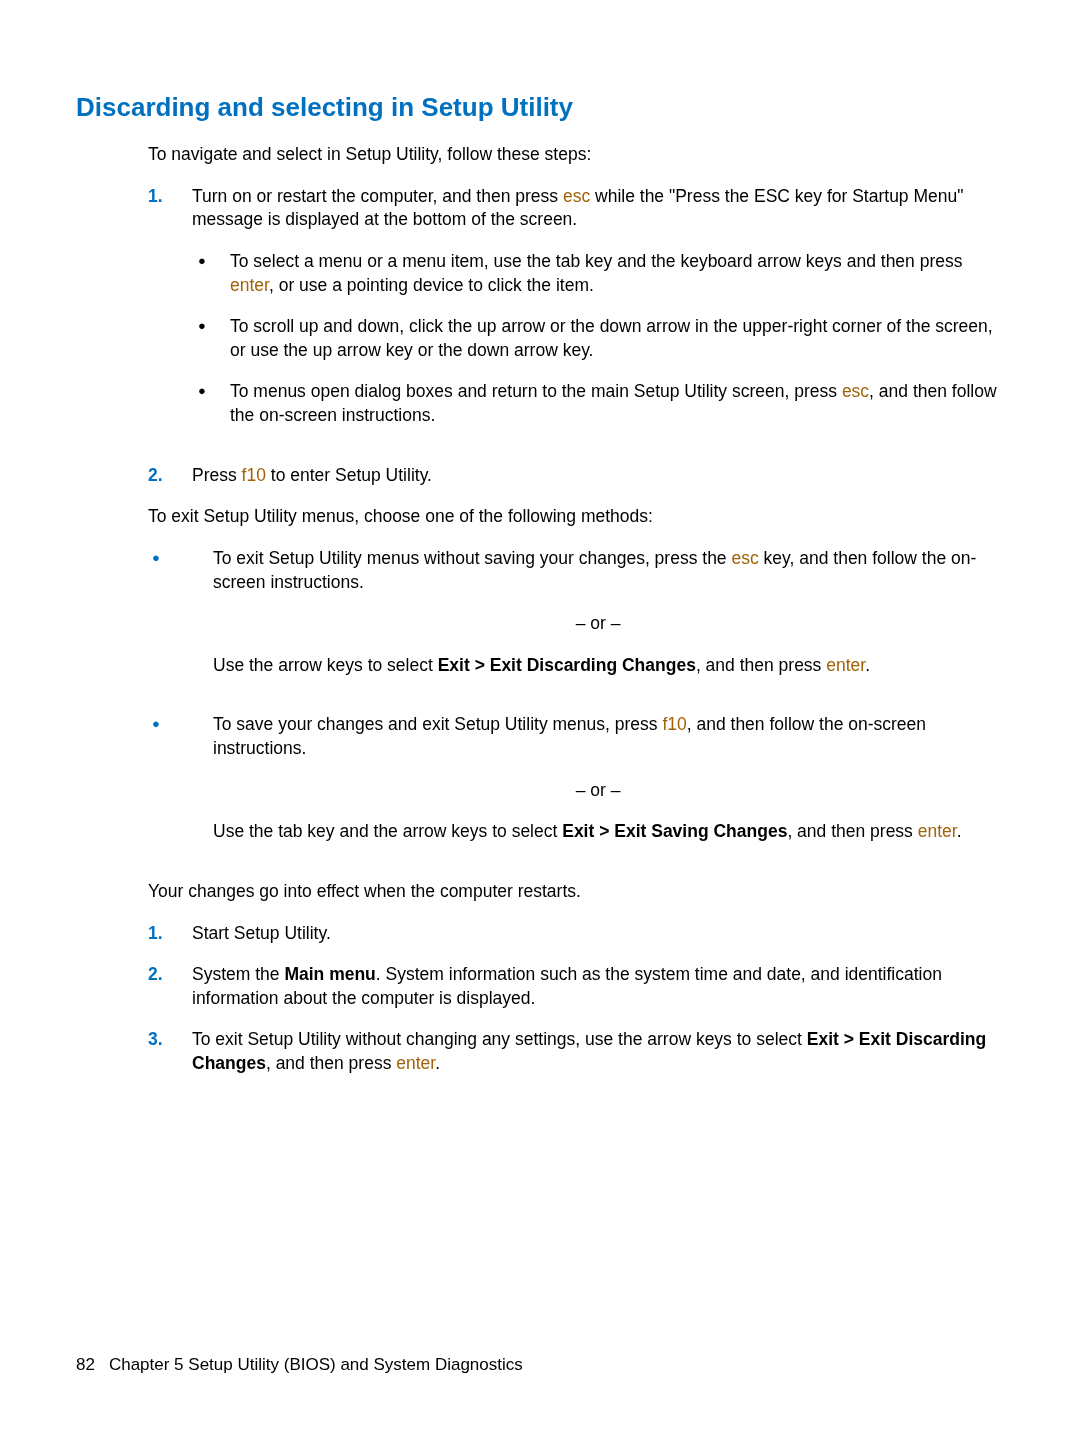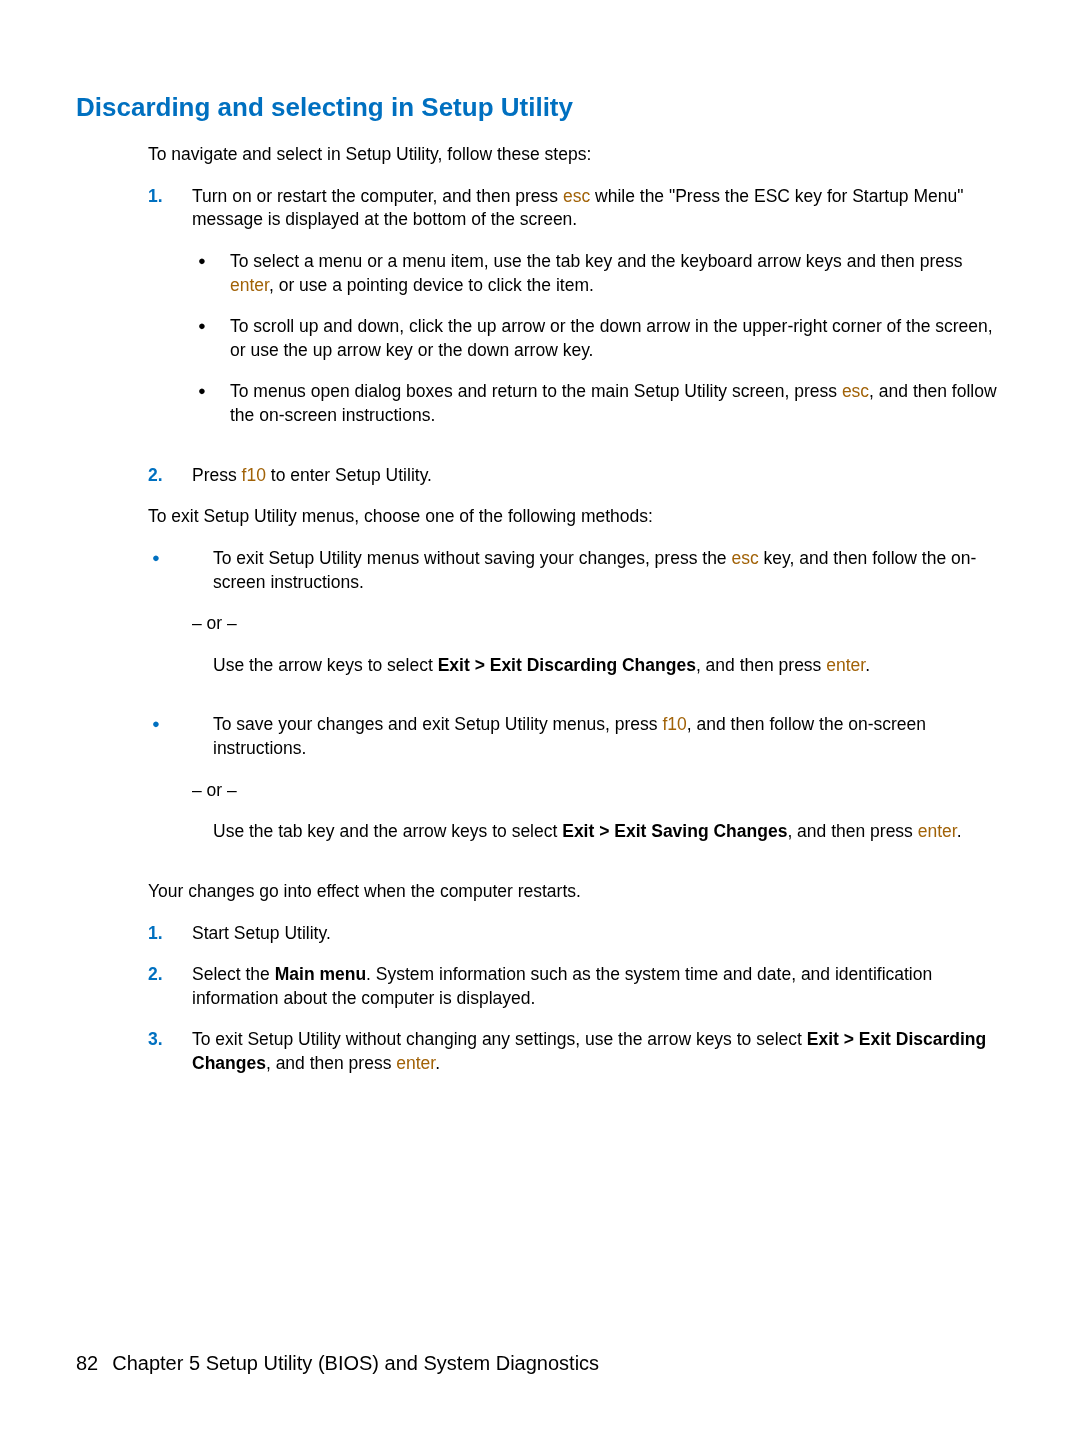--- a/index.html
+++ b/index.html
@@ -81,33 +81,34 @@
       padding-left: 4px;
     }
     .ul-top-body {
       flex: 1;
     }
     .key {
       color: #a16207;
     }
     .or {
       margin-bottom: 18px;
+      text-align: center;
     }
     .para {
       margin-bottom: 18px;
       margin-left: 21px;
     }
     .bold {
       font-weight: bold;
     }
     .footer {
       position: absolute;
       bottom: 60px;
       left: 76px;
-      font-size: 20px;
+      font-size: 17px;
       margin-top: 48px;
     }
     .footer .chapnum {
       display: inline-block;
       margin-right: 14px;
     }
   </style>
 </head>
 <body>
 
@@ -186,21 +187,21 @@
 
 
   <div class="ol">
     <div class="ol-item">
       <div class="ol-marker">1.</div>
       <div class="ol-body">Start Setup Utility.</div>
     </div>
     <div class="ol-item">
       <div class="ol-marker">2.</div>
       <div class="ol-body">
-        <span>Select the </span><span class="bold">Main menu</span><span>. System information such as the system time and date, and identification information about the computer is displayed.</span>
+        <span>System the </span><span class="bold">Main menu</span><span>. System information such as the system time and date, and identification information about the computer is displayed.</span>
       </div>
     </div>
     <div class="ol-item">
       <div class="ol-marker">3.</div>
       <div class="ol-body">
         <span>To exit Setup Utility without changing any settings, use the arrow keys to select </span><span class="bold">Exit &gt; Exit Discarding Changes</span><span>, and then press </span><span class="key">enter</span><span>.</span>
       </div>
     </div>
   </div>
 

